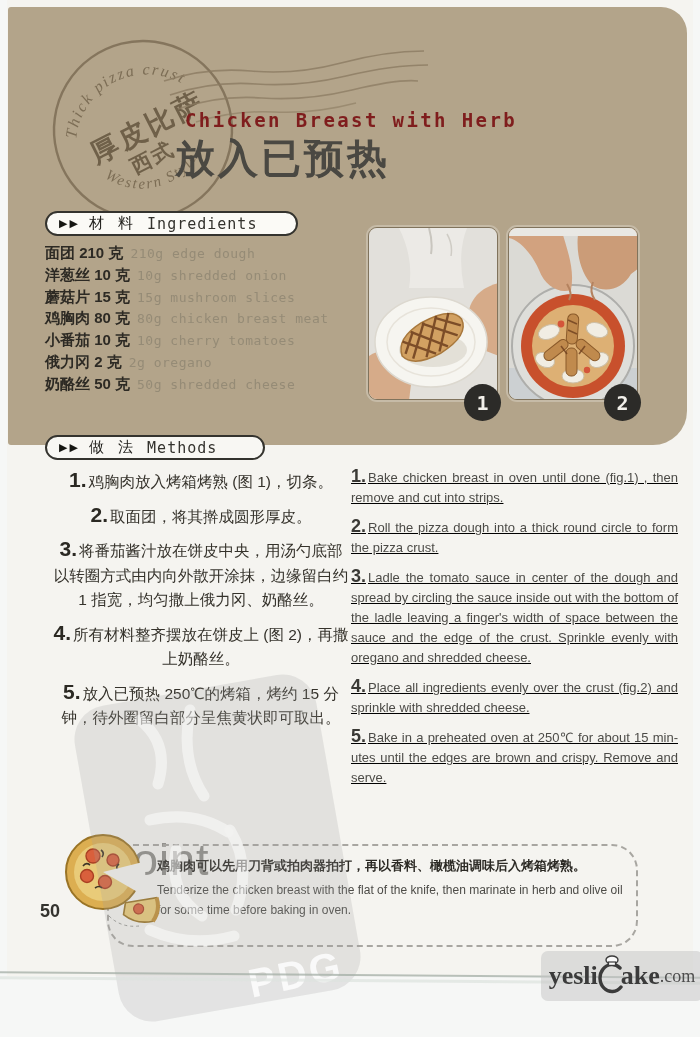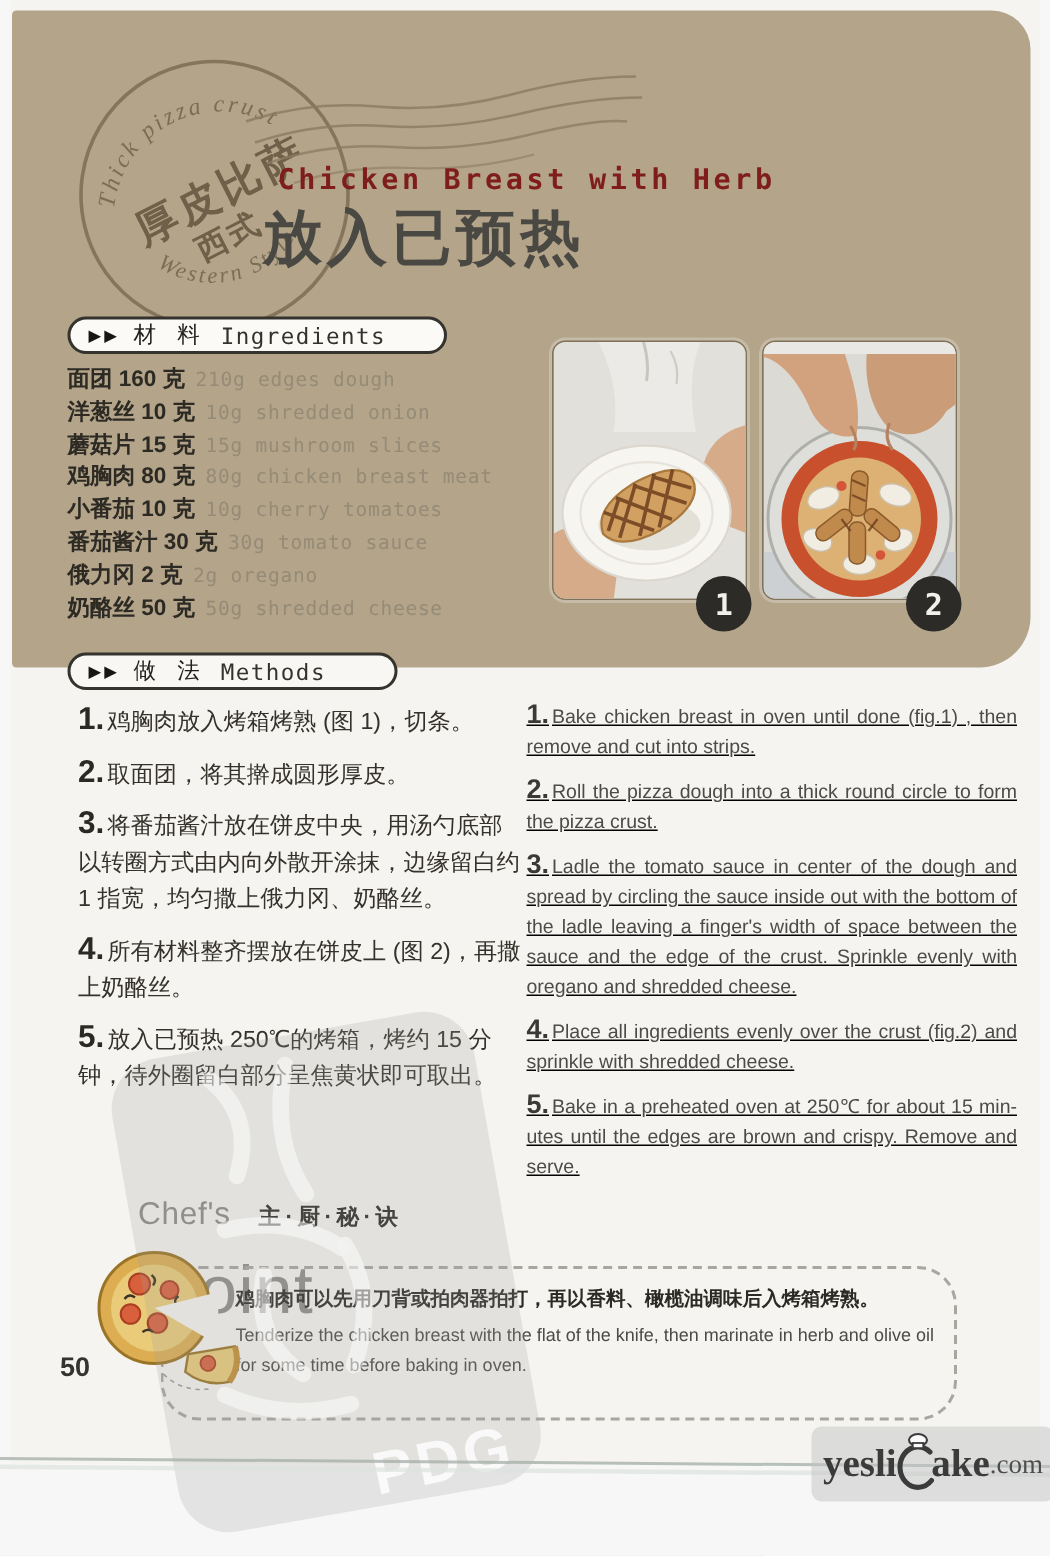--- a/index.html
+++ b/index.html
@@ -51,21 +51,21 @@
            background:#2c2b28; color:#f2f0ea; display:flex; align-items:center;
            justify-content:center; font-family:"DejaVu Sans Mono", monospace;
            font-weight:bold; font-size:20px; }
   .badge-1 { left:456px; top:377px; } .badge-2 { left:596px; top:377px; }
 
   
   .col { position:absolute; }
   .col-cn { left:45px;  top:468px; width:298px; }
   .col-en { left:344px; top:466px; width:327px;text-decoration:underline; }
   .step { margin-bottom:8px; }
-  .col-cn .step { font-size:15.5px; line-height:24.5px; color:#35322b; }
+  .col-cn .step { font-size:15.5px; line-height:24.5px; color:#35322b;text-align:center; }
   .col-cn .step-num { font-size:21px; font-weight:bold; color:#2b2923; margin-right:2px; }
   .col-en .step { font-size:13px; line-height:20px; color:#4c4b47; text-align:justify; }
   .col-en .step-num { font-size:18px; font-weight:bold; color:#3a3935; margin-right:2px; }
 
   
   .chefs-line { position:absolute; left:85px; top:798px; white-space:nowrap; }
   .chefs-word { font-size:21px; color:#8d8b86; letter-spacing:.5px; }
   .chefs-zh { font-size:15px; font-weight:bold; color:#2c2b26; letter-spacing:3px; margin-left:14px; }
   .point-word { position:absolute; left:100px; top:806px; font-size:45px; color:#8f8d88;
                 letter-spacing:1px;margin-top:28px; }
@@ -140,36 +140,33 @@
       <div class="title-zh">放入已预热</div>
 
       <div class="pill pill-ingredients">
         <span class="arrows">▶▶</span>
         <span class="p-zh">材 料</span>
         <span class="p-en">Ingredients</span>
       </div>
 
       <div class="ing-list">
         <div class="ing-row">
-          <span class="ing-zh">面团 160 克</span><span class="ing-en">210g edges dough</span>
+          <span class="ing-zh">面团 210 克</span><span class="ing-en">210g edge dough</span>
         </div>
         <div class="ing-row">
           <span class="ing-zh">洋葱丝 10 克</span><span class="ing-en">10g shredded onion</span>
         </div>
         <div class="ing-row">
           <span class="ing-zh">蘑菇片 15 克</span><span class="ing-en">15g mushroom slices</span>
         </div>
         <div class="ing-row">
           <span class="ing-zh">鸡胸肉 80 克</span><span class="ing-en">80g chicken breast meat</span>
         </div>
         <div class="ing-row">
           <span class="ing-zh">小番茄 10 克</span><span class="ing-en">10g cherry tomatoes</span>
-        </div>
-        <div class="ing-row">
-          <span class="ing-zh">番茄酱汁 30 克</span><span class="ing-en">30g tomato sauce</span>
         </div>
         <div class="ing-row">
           <span class="ing-zh">俄力冈 2 克</span><span class="ing-en">2g oregano</span>
         </div>
         <div class="ing-row">
           <span class="ing-zh">奶酪丝 50 克</span><span class="ing-en">50g shredded cheese</span>
         </div>
       </div>
 
       <div class="photo photo-1">
@@ -258,24 +255,20 @@
     </div>
 
     <div class="col col-en">
       <div class="step"><span class="step-num">1.</span><span class="step-text">Bake chicken breast in oven until done (fig.1) , then remove and cut into strips.</span></div>
       <div class="step"><span class="step-num">2.</span><span class="step-text">Roll the pizza dough into a thick round circle to form the pizza crust.</span></div>
       <div class="step"><span class="step-num">3.</span><span class="step-text">Ladle the tomato sauce in center of the dough and spread by circling the sauce inside out with the bottom of the ladle leaving a finger's width of space between the sauce and the edge of the crust. Sprinkle evenly with oregano and shredded cheese.</span></div>
       <div class="step"><span class="step-num">4.</span><span class="step-text">Place all ingredients evenly over the crust (fig.2) and sprinkle with shredded cheese.</span></div>
       <div class="step"><span class="step-num">5.</span><span class="step-text">Bake in a preheated oven at 250℃ for about 15 min-utes until the edges are brown and crispy. Remove and serve.</span></div>
     </div>
 
-    <div class="chefs-line">
-      <span class="chefs-word">Chef's</span>
-      <span class="chefs-zh">主·厨·秘·诀</span>
-    </div>
     <div class="point-word">point</div>
 
     <div class="tip-box"></div>
     <div class="tip-zh">鸡胸肉可以先用刀背或拍肉器拍打，再以香料、橄榄油调味后入烤箱烤熟。</div>
     <div class="tip-en">Tenderize the chicken breast with the flat of the knife, then marinate in herb and olive oil for some time before baking in oven.</div>
 
     <div class="pizza-ill">
       <svg width="105" height="108" viewBox="0 0 105 108">
         <circle cx="48" cy="44" r="37" fill="#dcae51" stroke="#9a7426" stroke-width="2"></circle>
         <circle cx="48" cy="44" r="29" fill="#e9cb79"></circle>

